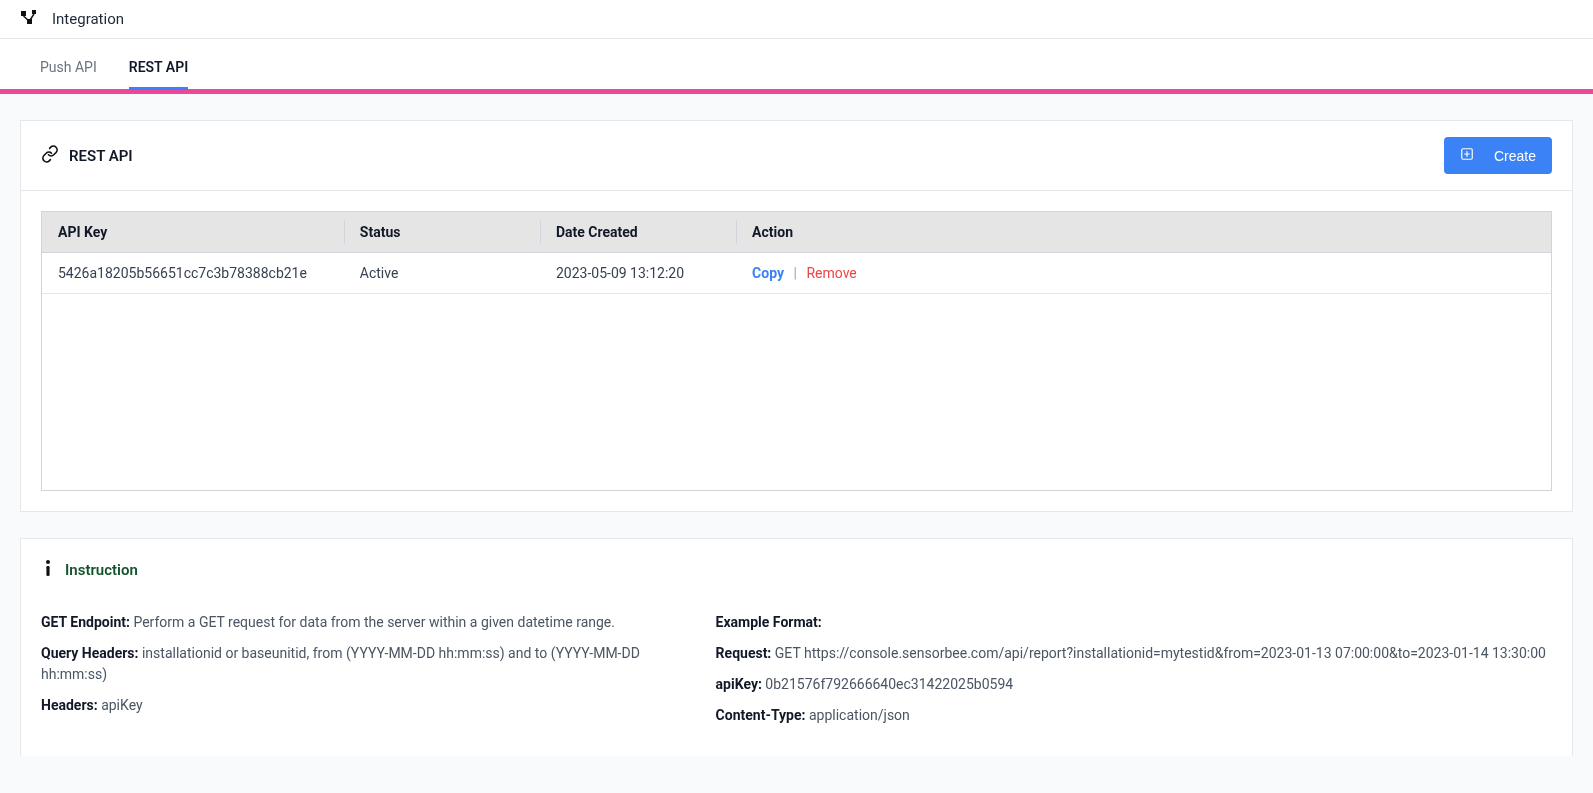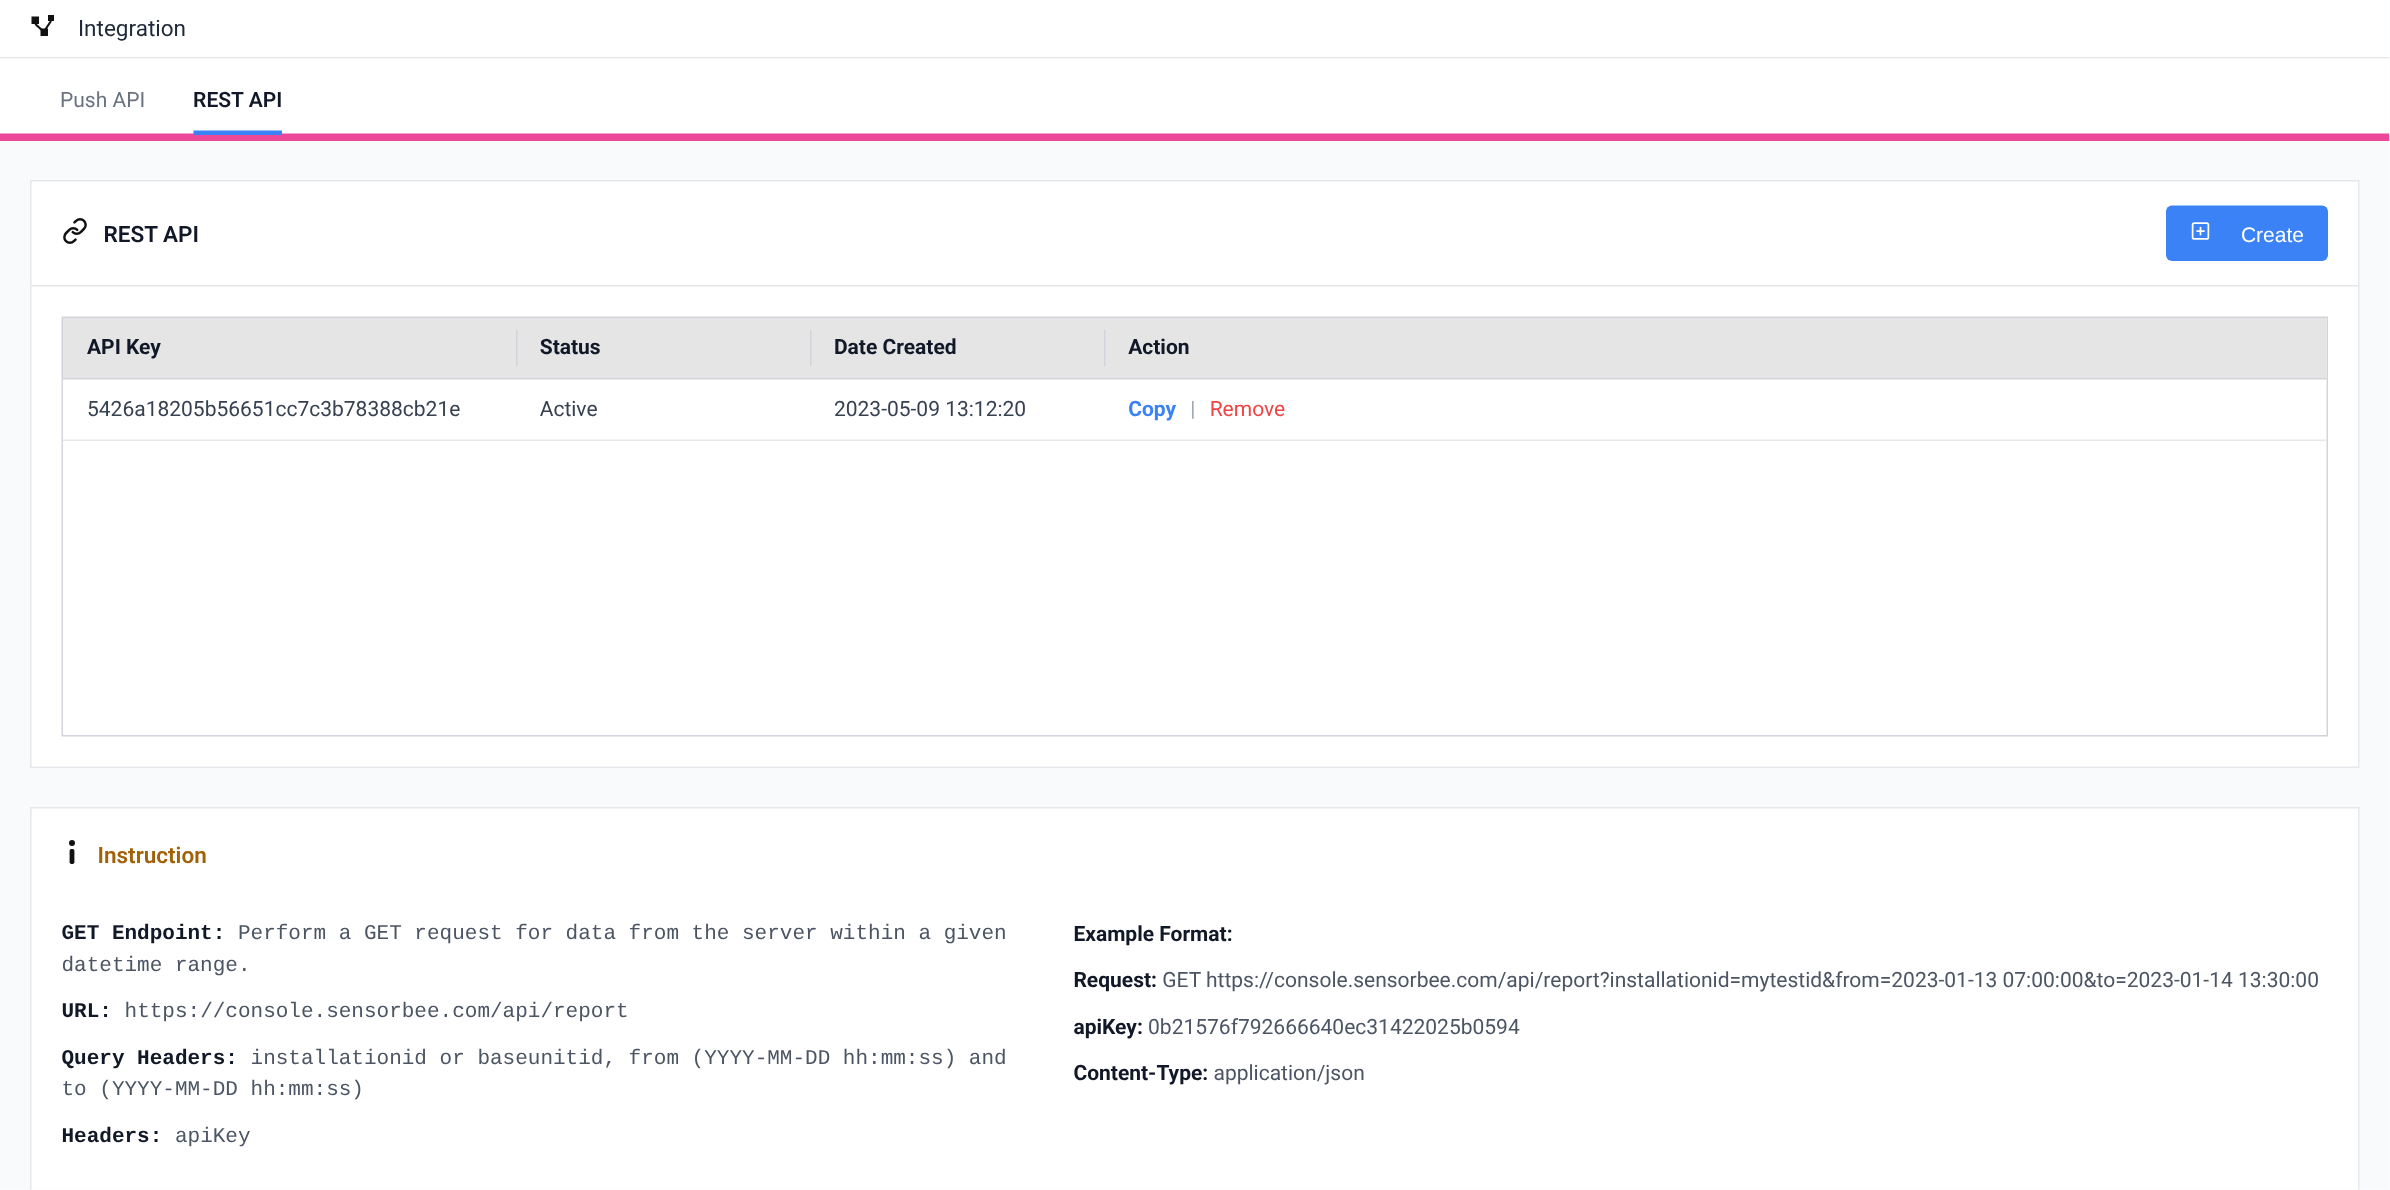--- a/index.html
+++ b/index.html
@@ -145,35 +145,35 @@
   }
 
   
   .instruction-body {
     display: flex;
     gap: 40px;
     padding: 28px 20px 20px 20px;
     color: #4b5563;
     font-size: 14px;
   }
-  .col-left { flex: 0 0 42%; font-family: Liberation Mono, monospace; }
+  .col-left { flex: 0 0 42%; }
   .col-right { flex: 1; }
   .instruction-body p { margin-bottom: 10px; line-height: 1.5; }
   .instruction-body strong { color: #111827; font-weight: 700; }
 
   .instruction-header {
     display: flex;
     align-items: center;
     gap: 10px;
     padding: 20px 20px 4px 20px;
   }
   .instruction-title {
     font-size: 15px;
     font-weight: 600;
-    color: #a16207;
+    color: #14532d;
   }
 
 </style>
 </head>
 <body>
 
 <div class="top-header">
   <span class="logo-icon">
     <svg width="18" height="18" viewBox="0 0 18 18">
       <rect x="1" y="1" width="5" height="5" fill="#111"></rect>
@@ -260,24 +260,20 @@
       <span class="instruction-title">Instruction</span>
     </div>
 
     <div class="instruction-body">
       <div class="col-left">
         <p>
           <strong>GET Endpoint:</strong>
           <span>Perform a GET request for data from the server within a given datetime range.</span>
         </p>
         <p>
-          <strong>URL:</strong>
-          <span>https://console.sensorbee.com/api/report</span>
-        </p>
-        <p>
           <strong>Query Headers:</strong>
           <span>installationid or baseunitid, from (YYYY-MM-DD hh:mm:ss) and to (YYYY-MM-DD hh:mm:ss)</span>
         </p>
         <p>
           <strong>Headers:</strong>
           <span>apiKey</span>
         </p>
       </div>
       <div class="col-right">
         <p>

